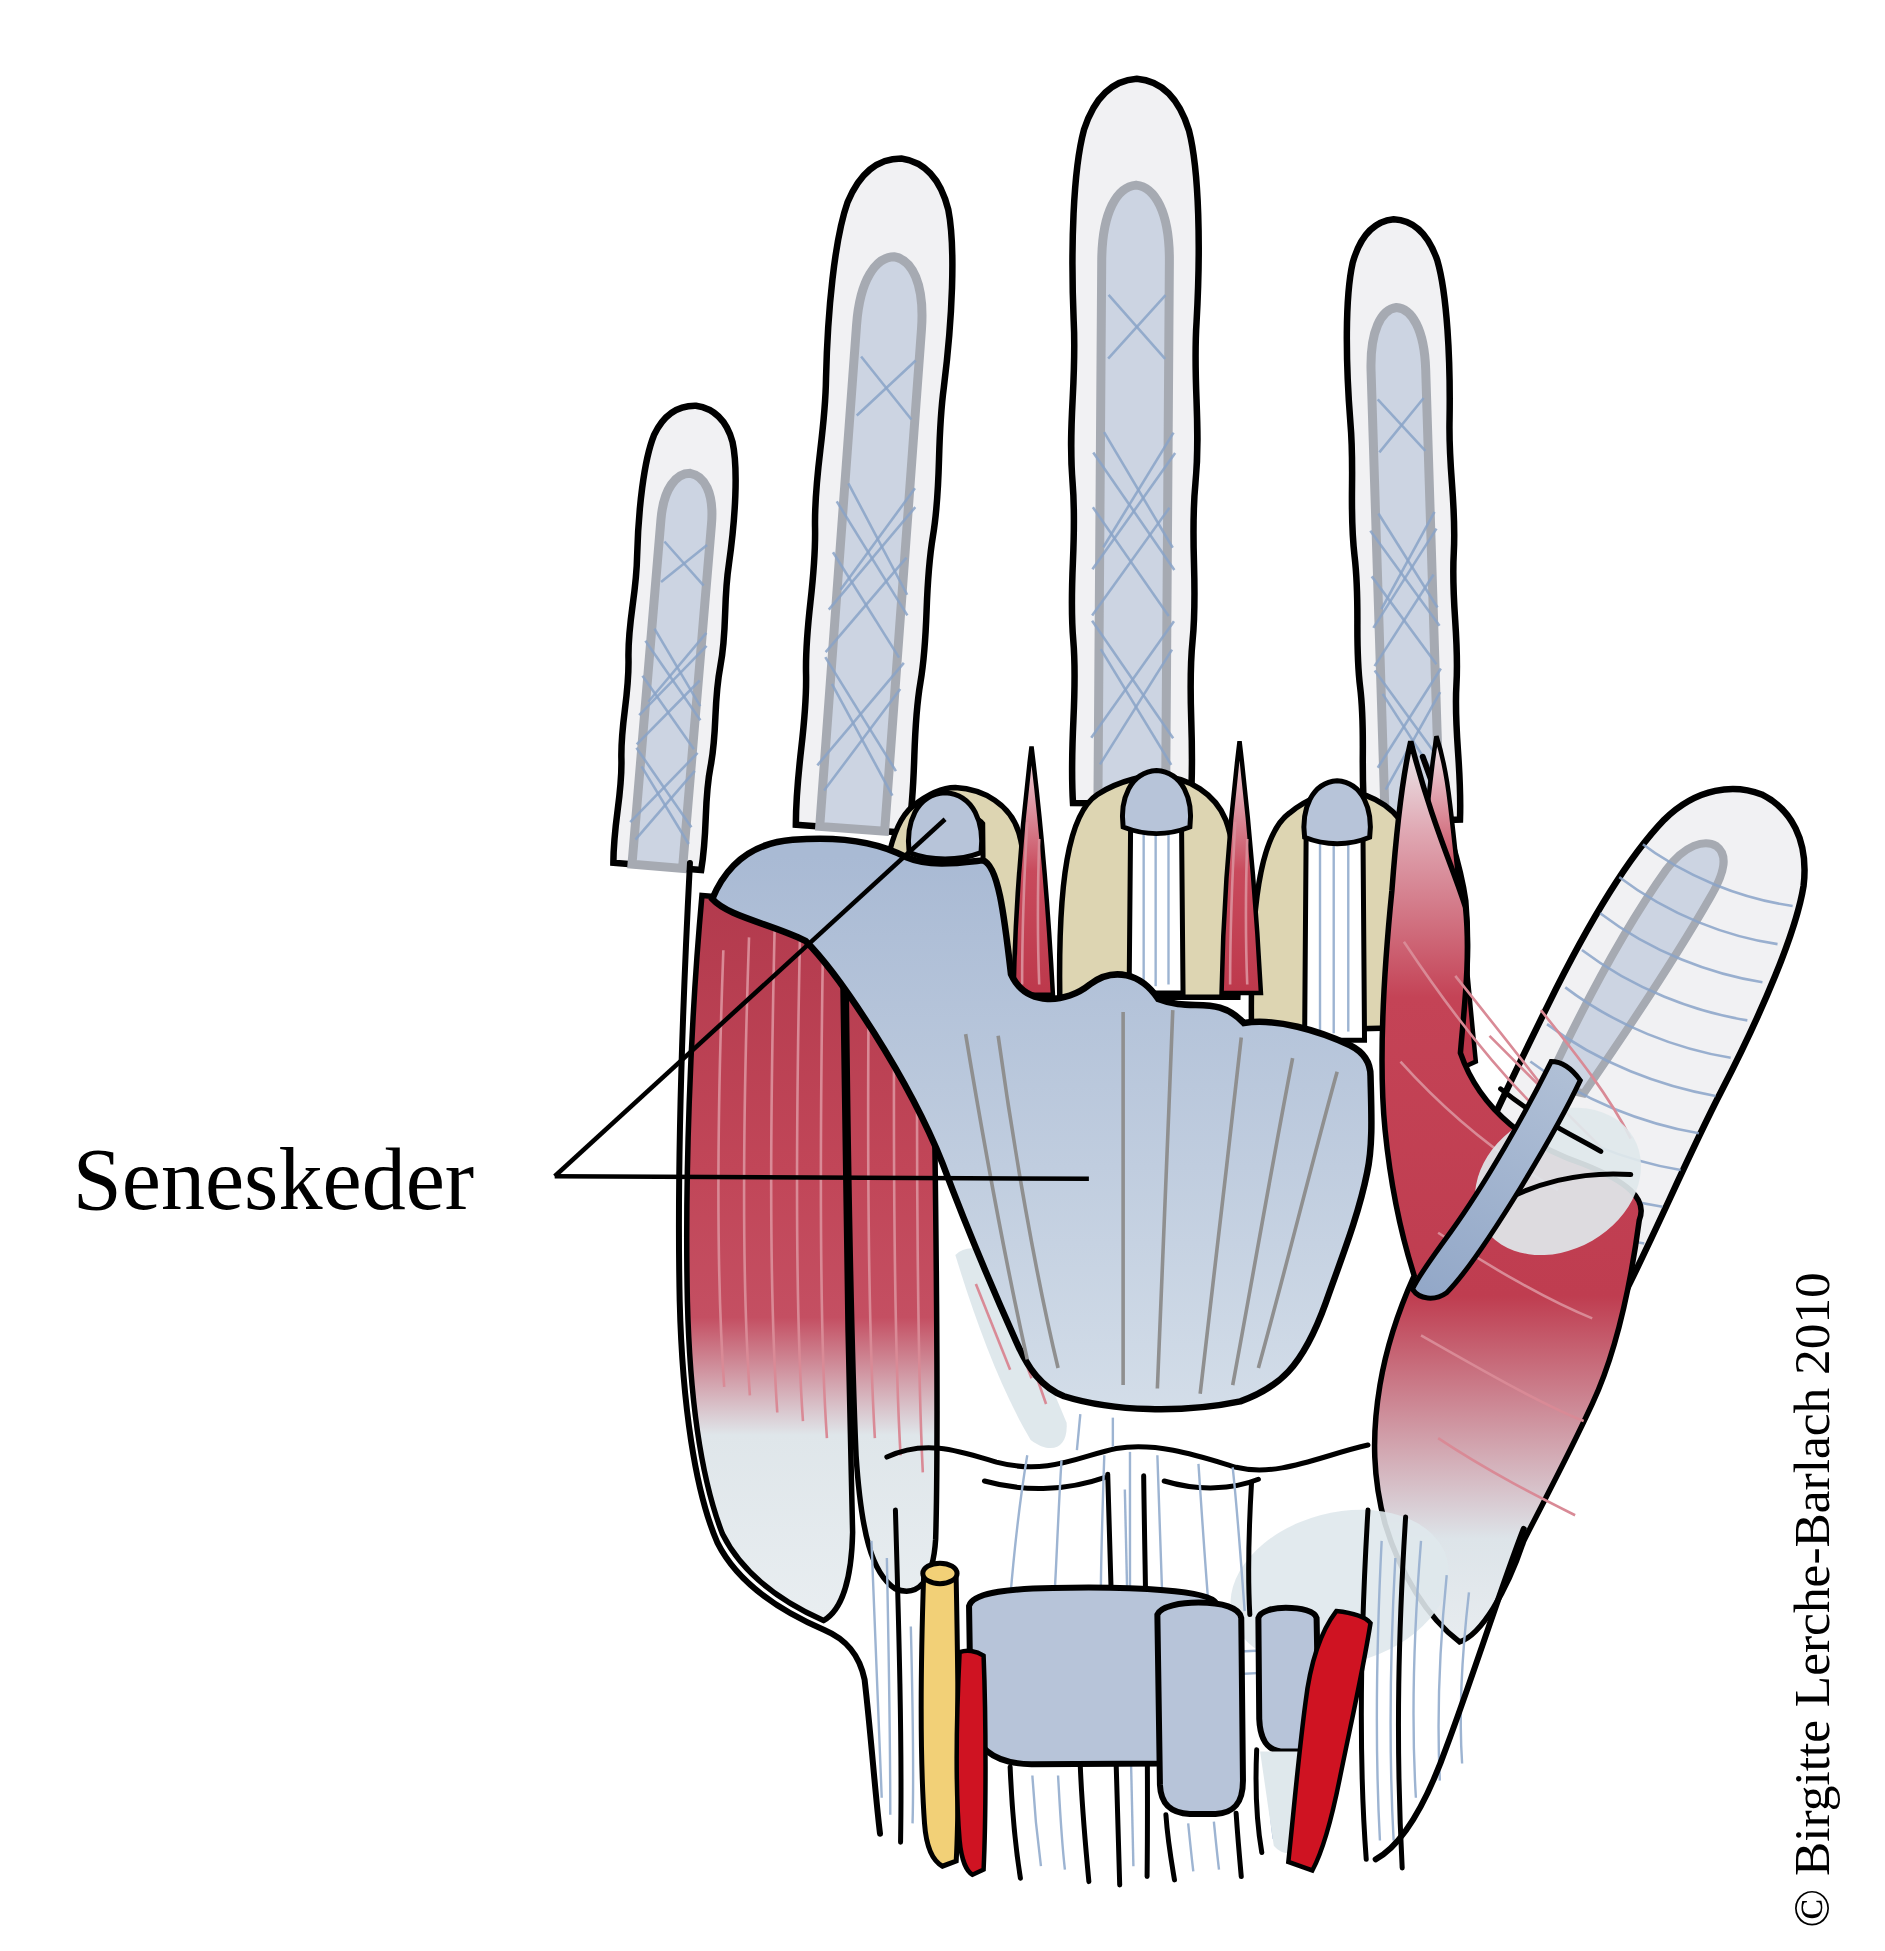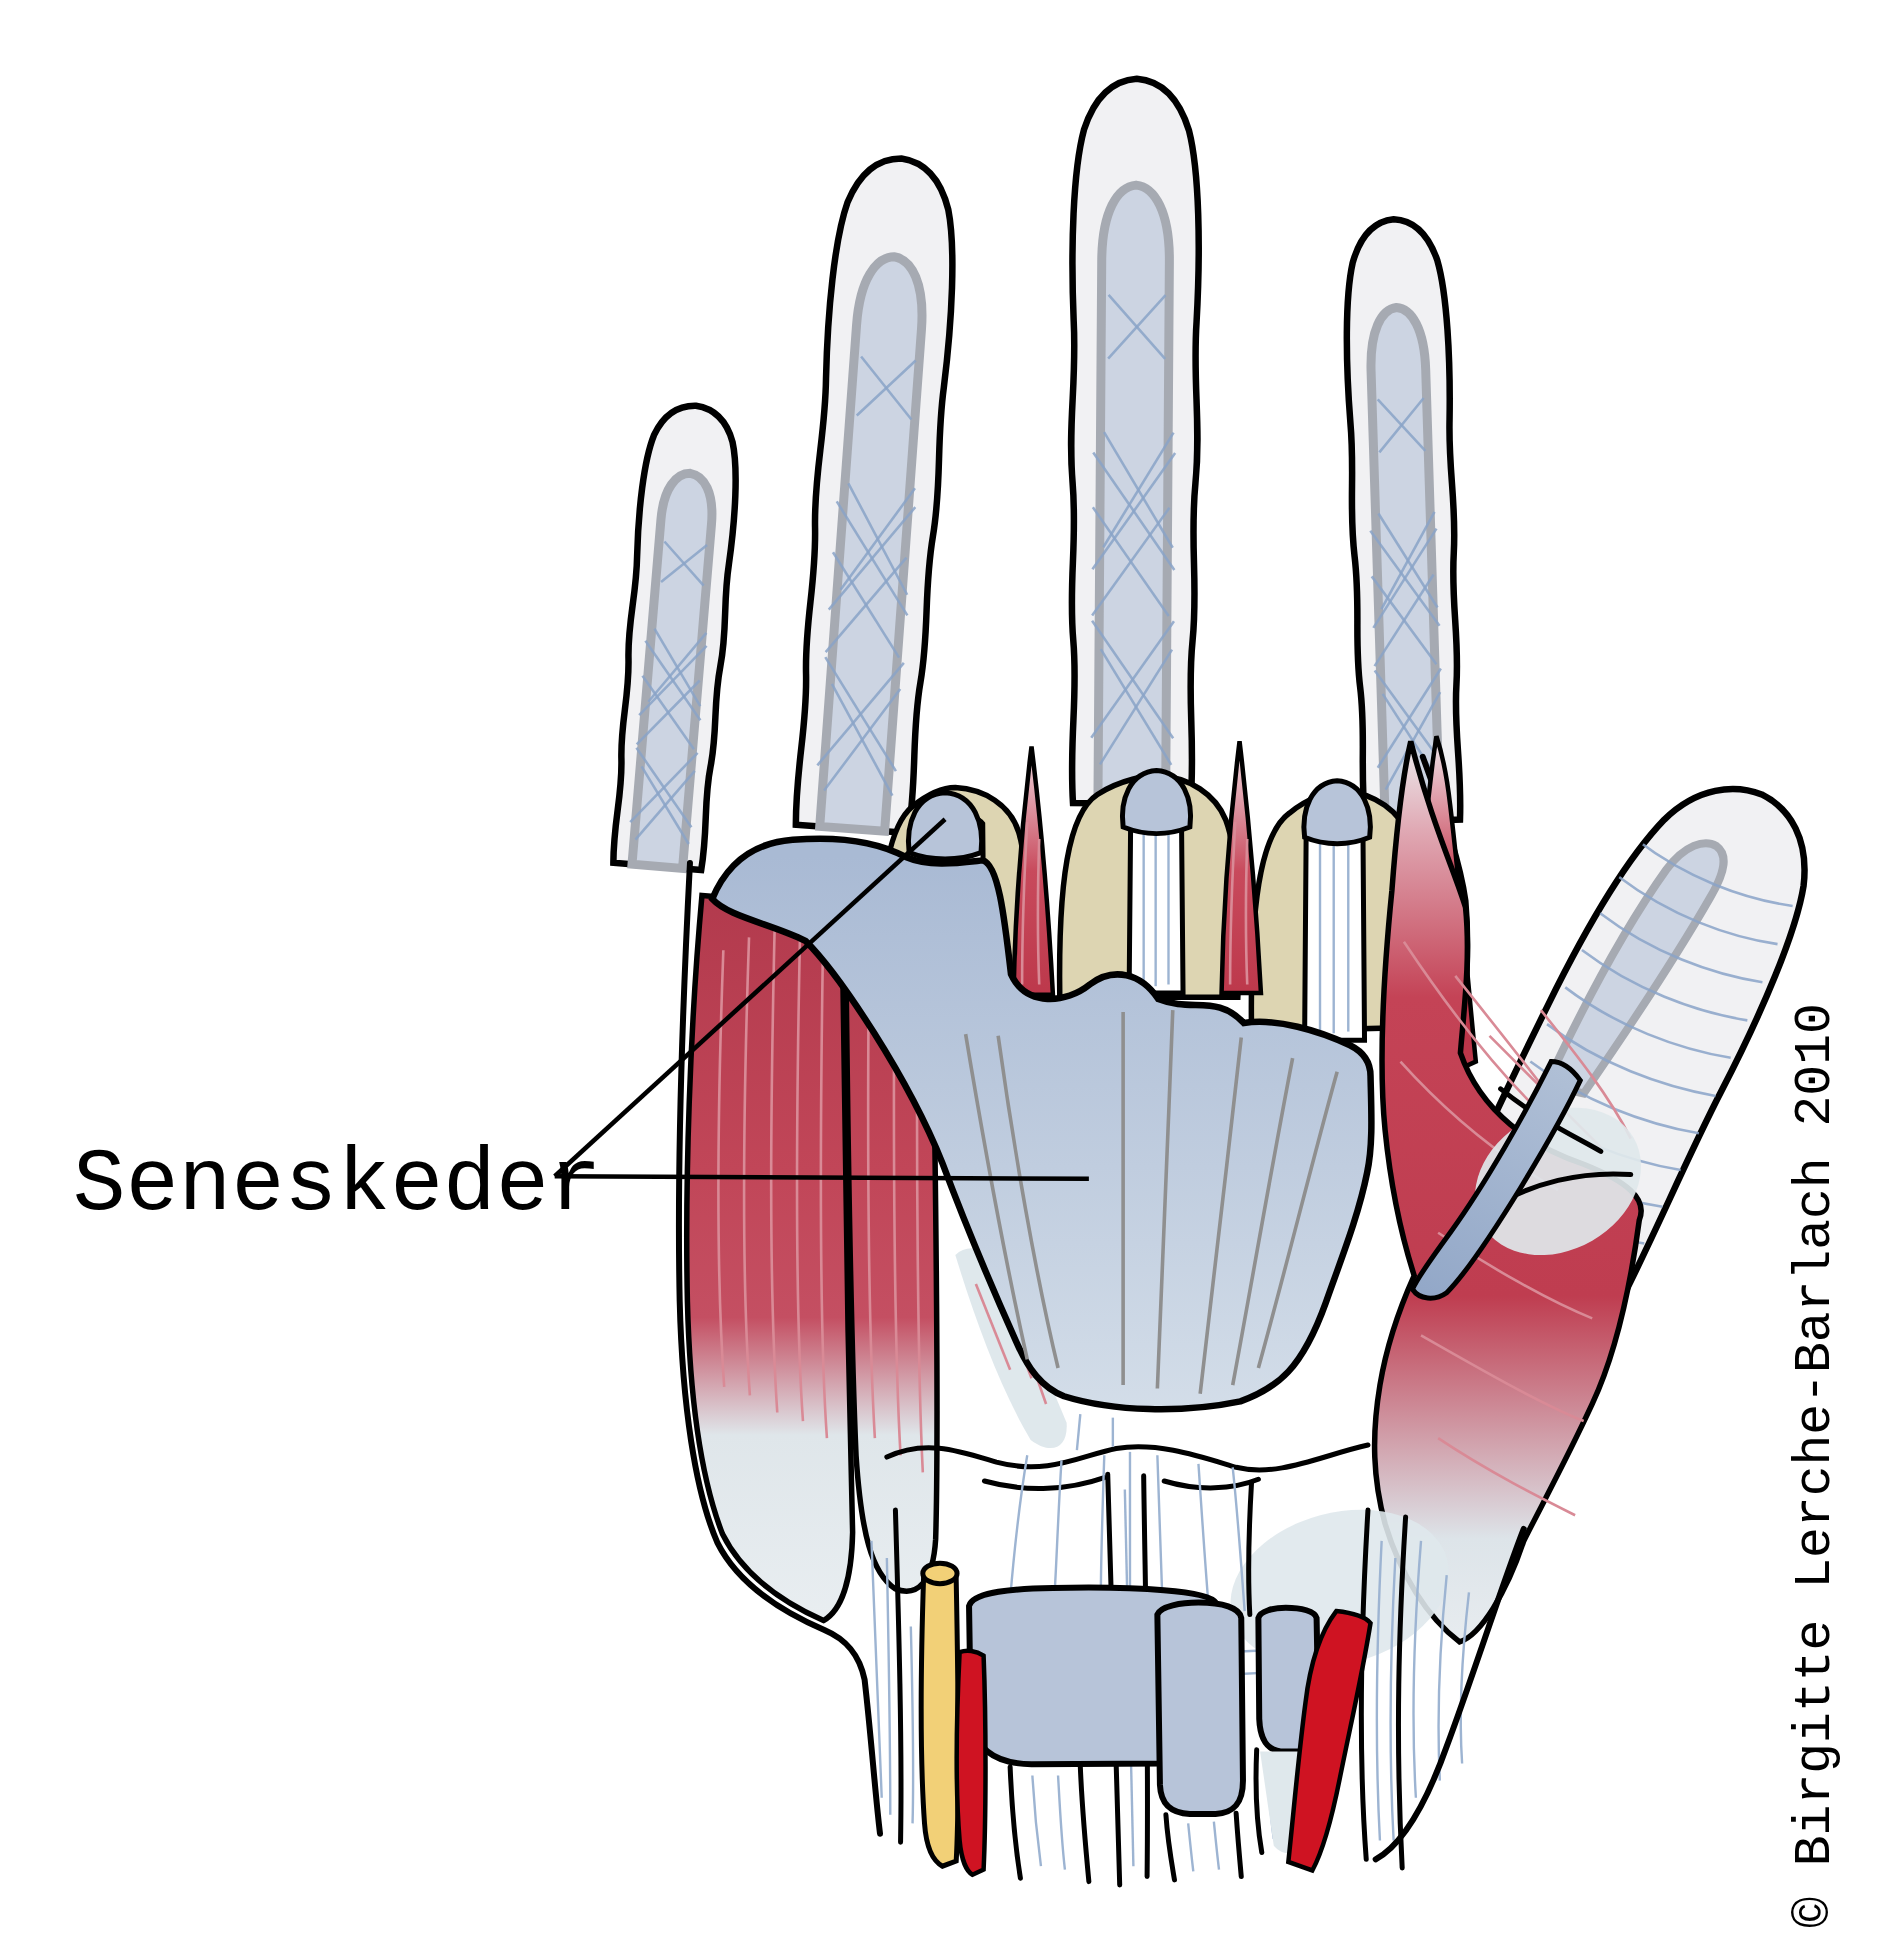--- a/index.html
+++ b/index.html
@@ -5,21 +5,21 @@
   :root{
     --background:#ffffff; --outline:#000000; --skin:#f1f1f3;
     --sheath_blue:#ccd4e2; --sheath_stroke:#a6aab2; --cap_blue:#b7c4d9;
     --fan_top:#aabbd5; --fan_bottom:#d2dce9; --fan_line:#8f8f8f;
     --hatch_blue:#8aa4c8; --fiber_blue:#9db4d2; --bone_beige:#ddd5b2;
     --muscle_red:#c03c50; --muscle_fiber:#d98a96; --pale_tendon:#dfe8ec;
     --nerve_yellow:#f2d077; --artery_red:#cf1322; --band_blue:#9fb2cf; --text:#000000;
   }
   html,body{margin:0;padding:0;background:#fff;}
   .stage{position:relative;width:1885px;height:1951px;background:var(--background);overflow:hidden;
-         font-family:Liberation Mono, monospace;}
+         font-family:Liberation Serif, serif;}
   svg{position:absolute;left:0;top:0;}
   svg *{vector-effect:non-scaling-stroke;}
   .oL{stroke:var(--outline);stroke-width:6;fill:none;stroke-linecap:round;}
   .skin{fill:var(--skin);stroke:var(--outline);stroke-width:6.5;}
   .sh{fill:var(--sheath_blue);stroke:var(--sheath_stroke);stroke-width:9;}
   .hx{stroke:var(--hatch_blue);stroke-width:2.6;fill:none;opacity:.85;}
   .bg{fill:var(--bone_beige);stroke:var(--outline);stroke-width:5.5;}
   .ws{fill:#ffffff;stroke:var(--outline);stroke-width:5;}
   .bl{stroke:var(--fiber_blue);stroke-width:2.4;fill:none;}
   .cap{fill:var(--cap_blue);stroke:var(--outline);stroke-width:5;}

